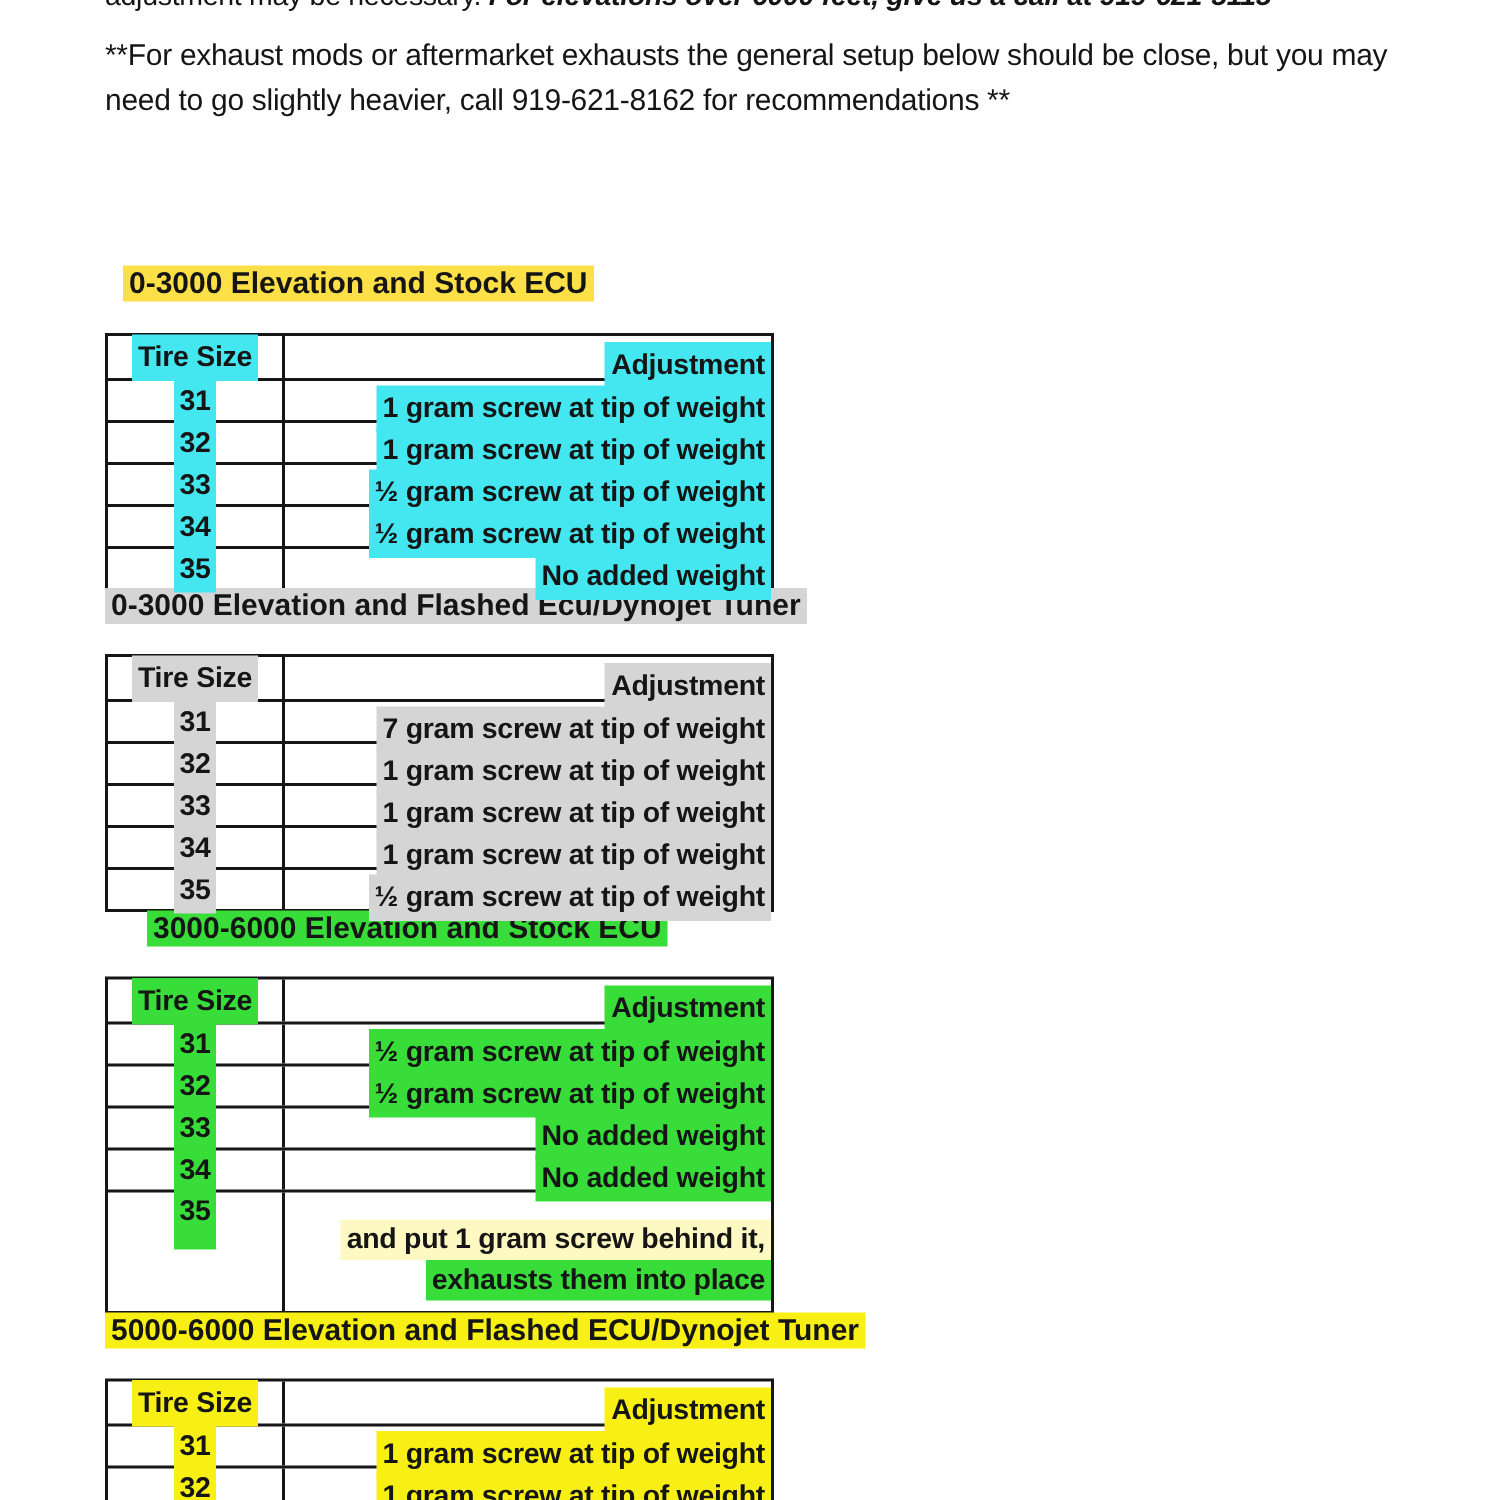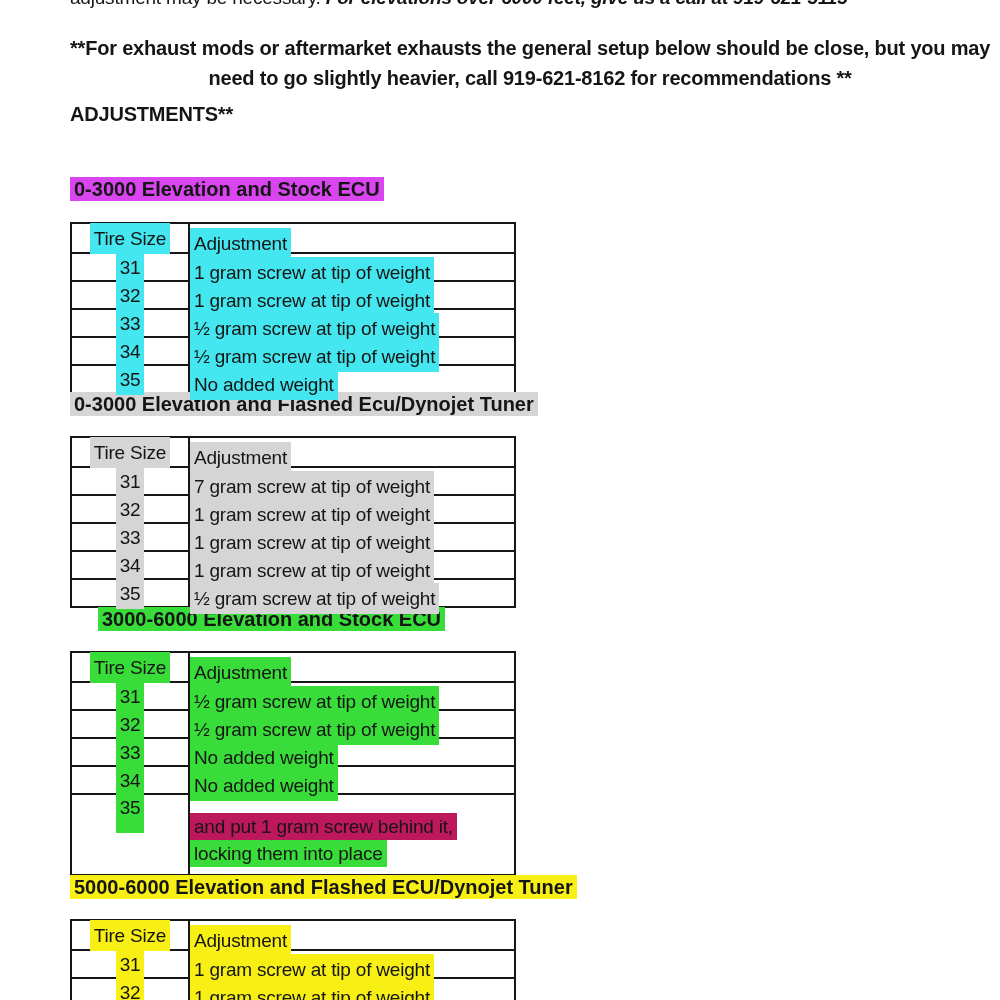--- a/index.html
+++ b/index.html
@@ -10,47 +10,47 @@
   }
   .abs{position:absolute;left:70px;white-space:nowrap;}
 
   
   .cutline{top:-13px;font-size:19px;line-height:22px;font-weight:bold;letter-spacing:-0.2px;}
   .cutline .bi{font-style:italic;font-weight:bold;}
 
   
   .para{font-size:20px;line-height:29.5px;letter-spacing:-0.2px;}
   .para div{white-space:nowrap;}
-  .p1{top:34px;font-weight:bold;text-align:center;}
+  .p1{top:23px;font-weight:normal;}
   .p2{top:100px;font-weight:bold;}
 
   
   .sec-title{font-size:20px;font-weight:bold;}
   .sec-title .hlt{display:inline-block;padding:1px 4px;line-height:22px;}
 
   
   .tbl{
     position:absolute;left:70px;width:446px;
     border:2px solid #161616;background:#fff;box-sizing:border-box;
   }
   .row{display:flex;height:28px;box-sizing:border-box;}
   .row + .row{border-top:2px solid #161616;}
   .row.tall{height:81px;}
   .c1{
     width:118px;flex:0 0 118px;border-right:2px solid #161616;box-sizing:border-box;
     display:flex;justify-content:center;align-items:center;overflow:visible;
   }
   .c2{
-    flex:1;display:flex;flex-direction:column;justify-content:center;align-items:flex-start;
+    flex:1;display:flex;flex-direction:column;justify-content:center;align-items:flex-end;
     overflow:visible;
     margin-top:10px;
   }
   .hl{
     position:relative;z-index:2;
-    font-weight:normal;font-size:19px;letter-spacing:-0.2px;
+    font-weight:bold;font-size:19px;letter-spacing:-0.2px;
     display:inline-block;padding:0 4px;text-align:center;
     height:31px;line-height:31px;margin:-2px 0;
   }
   .tall .c1{align-items:flex-start;}
   .tall .c1 .hl{height:40px;line-height:30px;margin:-2px 0 0 0;}
   .tall .c2{justify-content:center;}
   .tall .c2 .hl{height:27px;line-height:27px;margin:0;}
 
   
   #title-0{top:177px;} #table-0{top:222px;}
@@ -64,25 +64,24 @@
 <div class="abs cutline">
   <span style="font-weight:normal;">adjustment may be necessary. </span><span class="bi">For elevations over 6000 feet, give us a call at 919-621-5115</span>
 </div>
 
 <div class="abs para p1">
   <div>**For exhaust mods or aftermarket exhausts the general setup below should be close, but you may</div>
   <div>need to go slightly heavier, call 919-621-8162 for recommendations **</div>
 </div>
 
 <div class="abs para p2">
-  <div>ADJUSTMENTS**</div>
 </div>
 
 <div class="abs sec-title" id="title-0">
-  <span class="hlt" style="background: #d946ef;">0-3000 Elevation and Stock ECU</span>
+  <span class="hlt" style="background: #fde047; margin-left: 12px;">0-3000 Elevation and Stock ECU</span>
 </div>
 <div class="tbl" id="table-0">
     <div class="row hdr">
       <div class="c1">
         <span class="hl" style="background: rgb(68, 231, 239);">Tire Size</span>
       </div>
       <div class="c2">
         <span class="hl" style="background: rgb(68, 231, 239);">Adjustment</span>
       </div>
     </div>
@@ -224,22 +223,22 @@
       </div>
       <div class="c2">
         <span class="hl" style="background: rgb(57, 221, 57);">No added weight</span>
       </div>
     </div>
     <div class="row tall">
       <div class="c1">
         <span class="hl" style="background: rgb(57, 221, 57);">35</span>
       </div>
       <div class="c2">
-        <span class="hl" style="background: #be185d;">and put 1 gram screw behind it,</span>
-        <span class="hl" style="background: rgb(57, 221, 57);">locking them into place</span>
+        <span class="hl" style="background: #fef9c3;">and put 1 gram screw behind it,</span>
+        <span class="hl" style="background: rgb(57, 221, 57);">exhausts them into place</span>
       </div>
     </div>
   </div>
 
 <div class="abs sec-title" id="title-3">
   <span class="hlt" style="background: rgb(248, 240, 21);">5000-6000 Elevation and Flashed ECU/Dynojet Tuner</span>
 </div>
 <div class="tbl" id="table-3">
     <div class="row hdr">
       <div class="c1">

